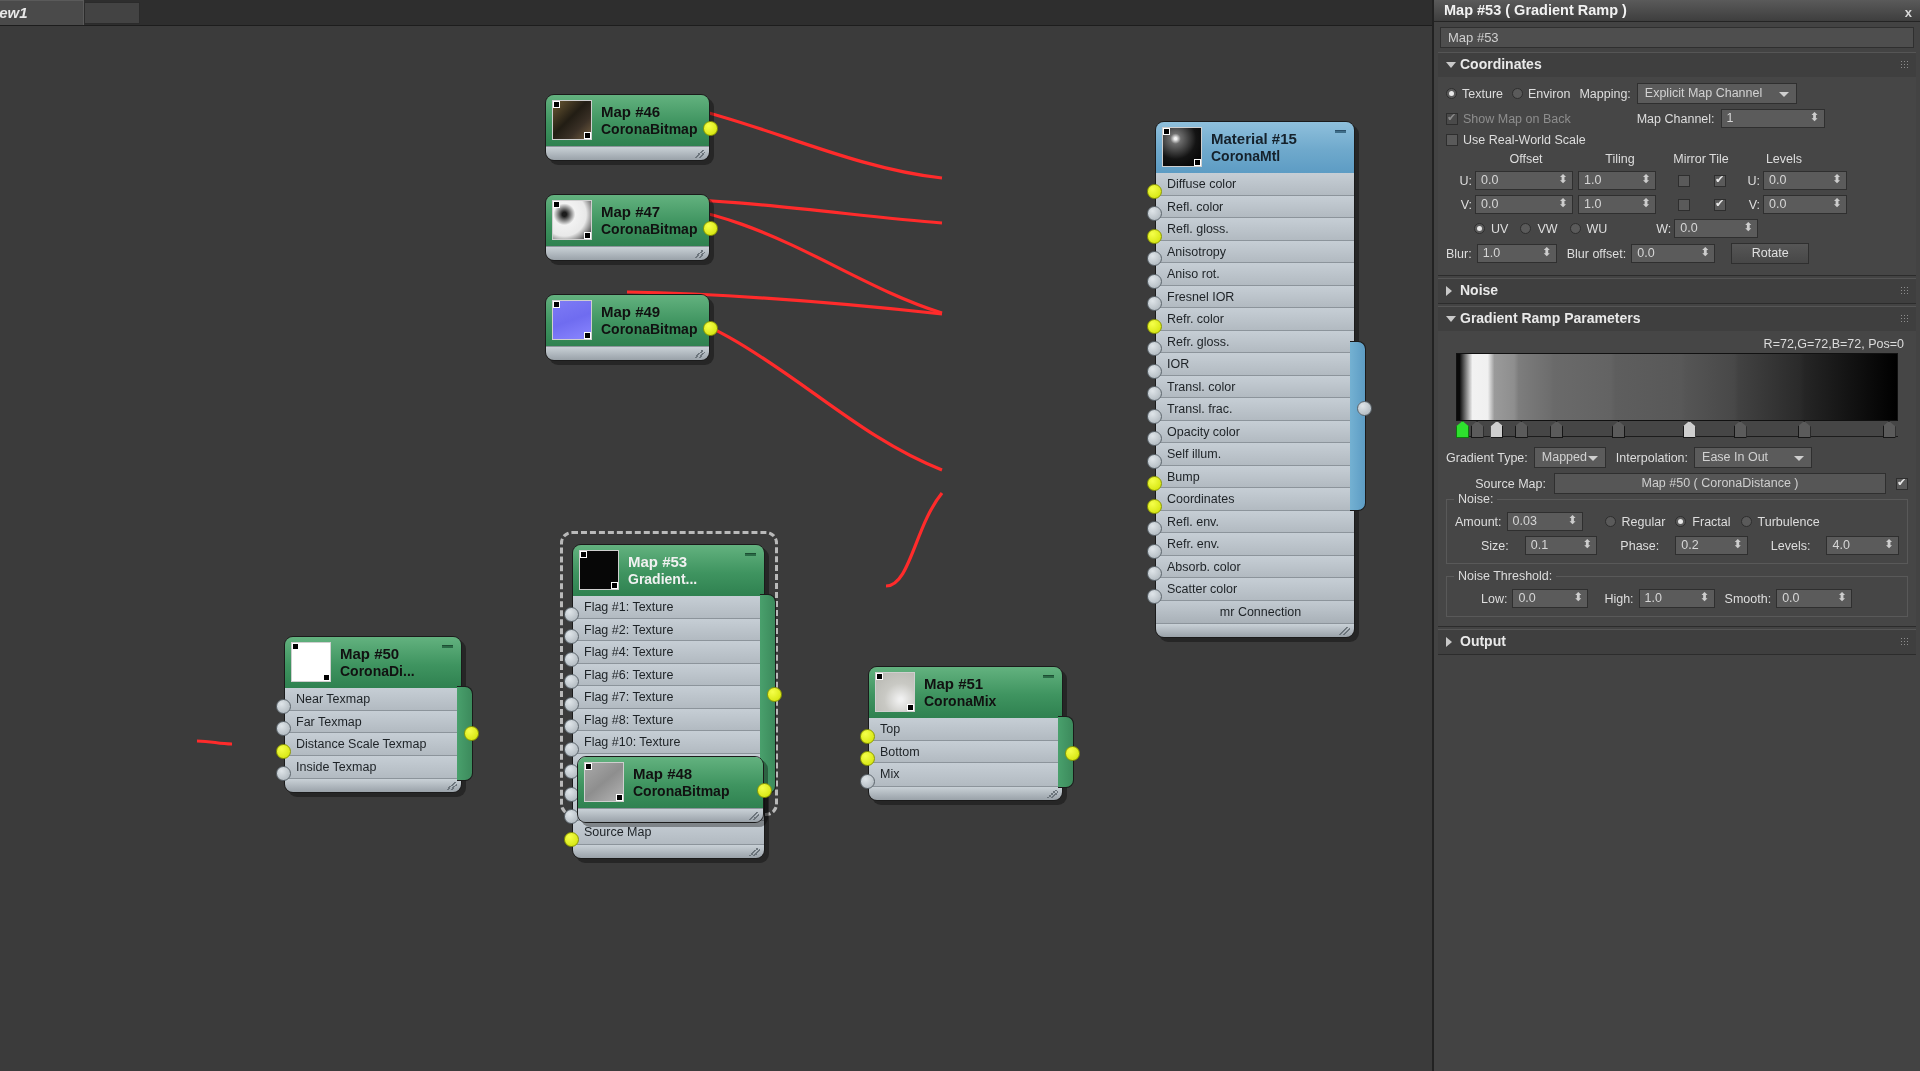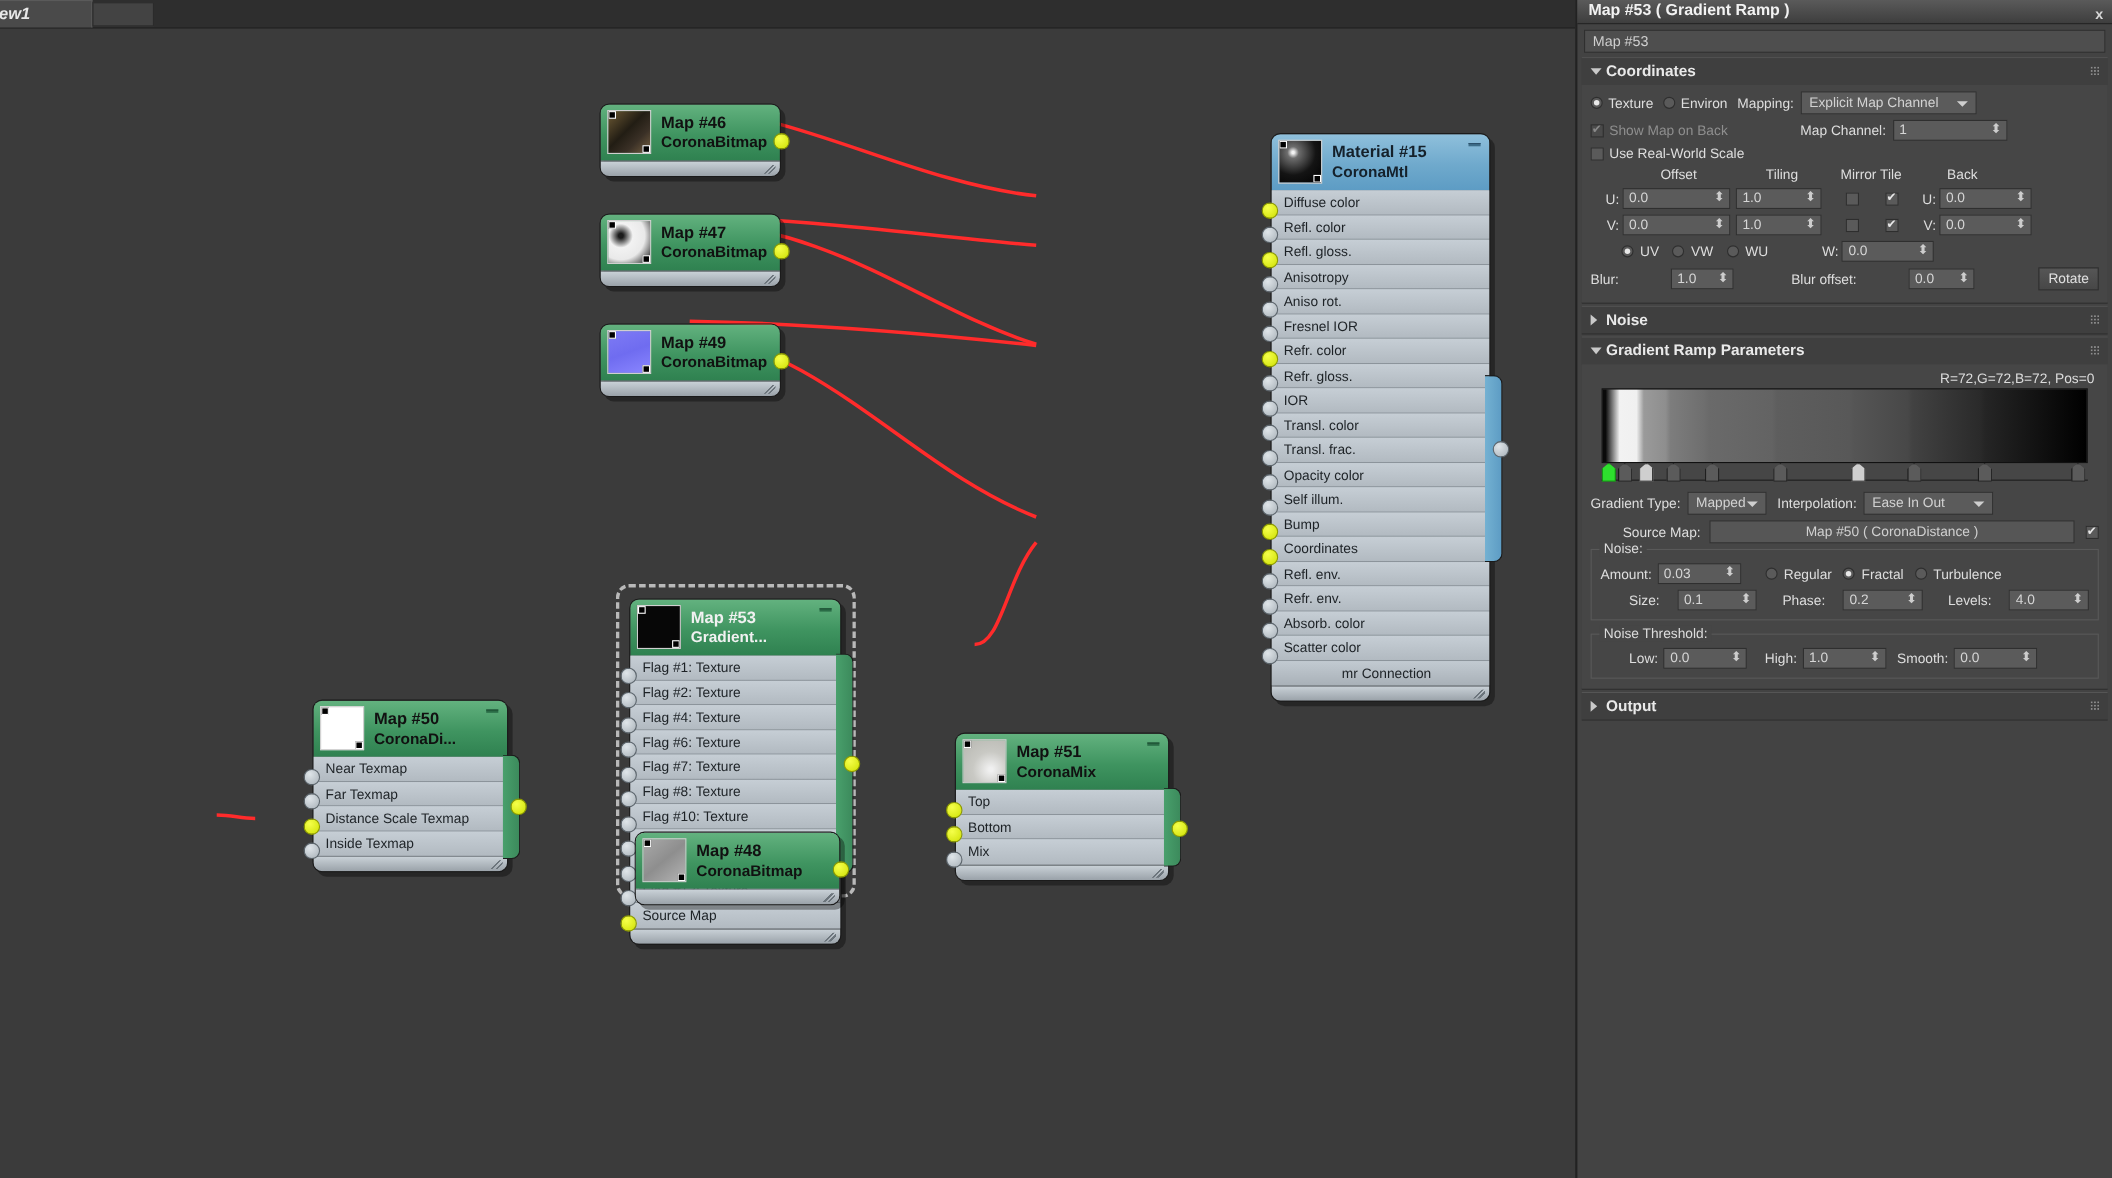--- a/index.html
+++ b/index.html
@@ -537,21 +537,21 @@
 
         <div class="row">
           <span class="chk"></span>
           <span class="lbl" style="margin-left:5px;">Use Real-World Scale</span>
         </div>
 
         <div class="row" style="padding-left:28px;">
           <span class="lbl" style="width:104px; text-align:center;">Offset</span>
           <span class="lbl" style="width:84px; text-align:center;">Tiling</span>
           <span class="lbl" style="width:78px; text-align:center;">Mirror Tile</span>
-          <span class="lbl" style="width:88px; text-align:center;">Back</span>
+          <span class="lbl" style="width:88px; text-align:center;">Levels</span>
         </div>
 
         <div class="row">
           <span class="lbl" style="width:26px; text-align:right;">U:</span>
           <span class="spin" style="width:98px; margin-left:3px;">0.0</span>
           <span class="spin" style="width:78px; margin-left:5px;">1.0</span>
           <span class="chk" style="margin-left:22px;"></span>
           <span class="chk on" style="margin-left:24px;"></span>
           <span class="lbl" style="width:24px; text-align:right; margin-left:10px;">U:</span>
           <span class="spin" style="width:84px; margin-left:3px;">0.0</span>
@@ -571,21 +571,21 @@
           <span class="radio on" style="margin-left:28px;"></span>
           <span class="lbl" style="margin:0 12px 0 6px;">UV</span>
           <span class="radio"></span>
           <span class="lbl" style="margin:0 12px 0 6px;">VW</span>
           <span class="radio"></span>
           <span class="lbl" style="margin:0 0 0 6px;">WU</span>
           <span class="lbl" style="width:24px; text-align:right; margin-left:40px;">W:</span>
           <span class="spin" style="width:84px; margin-left:3px;">0.0</span>
         </div>
 
-        <div class="row" style="margin-bottom:2px;gap:42px;">
+        <div class="row" style="margin-bottom:2px;">
           <span class="lbl">Blur:</span>
           <span class="spin" style="width:80px; margin-left:5px;">1.0</span>
           <span class="lbl" style="margin-left:10px;">Blur offset:</span>
           <span class="spin" style="width:84px; margin-left:5px;">0.0</span>
           <span class="btn" style="width:78px; margin-left:16px;">Rotate</span>
         </div>
       </div>
     </div>
 
     <div class="rollout">

